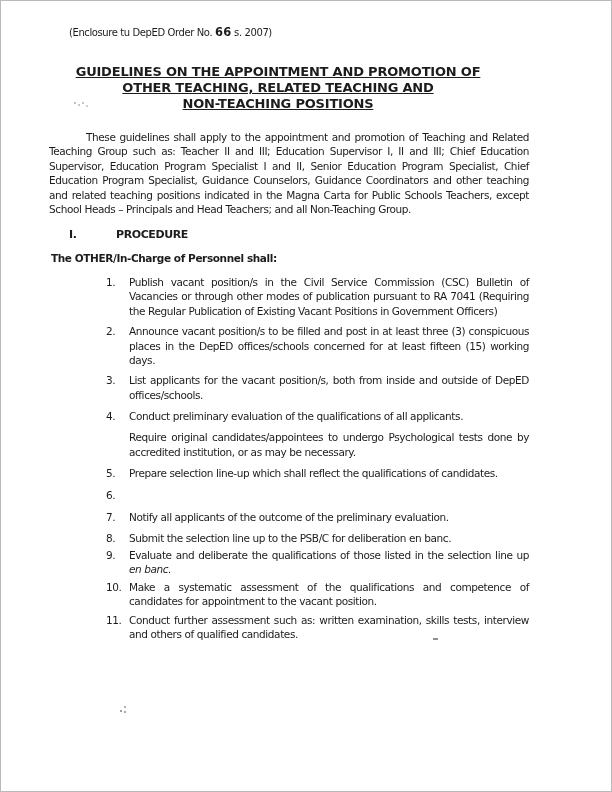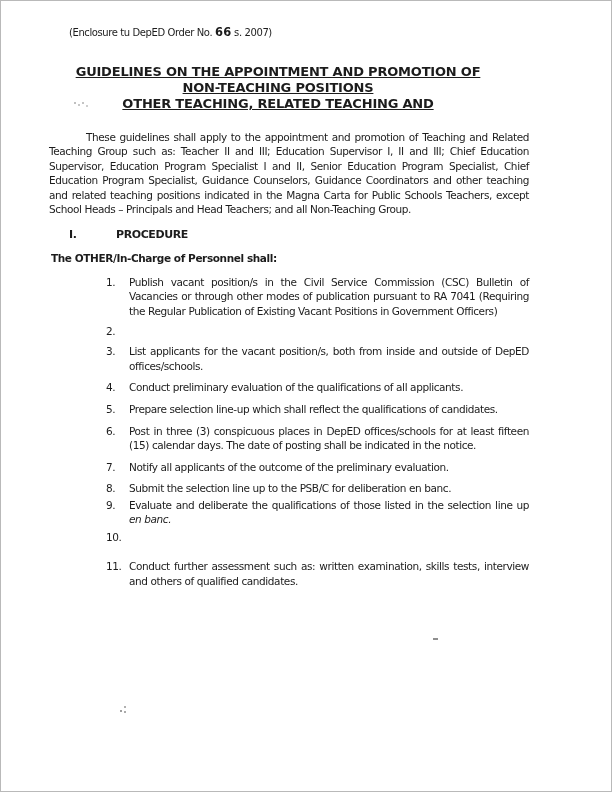--- a/index.html
+++ b/index.html
@@ -56,83 +56,85 @@
 </style>
 </head>
 <body>
 
 <div class="page">
 
   <div class="header-note"><span>(Enclosure tu DepED Order No. </span><span class="order-num">66</span><span> s. 2007)</span></div>
 
   <div class="title">
     <div>GUIDELINES ON THE APPOINTMENT AND PROMOTION OF</div>
+    <div>OTHER TEACHING, RELATED TEACHING AND</div>
     <div>NON-TEACHING POSITIONS</div>
-    <div>OTHER TEACHING, RELATED TEACHING AND</div>
   </div>
 
   <p class="intro">These guidelines shall apply to the appointment and promotion of Teaching and Related Teaching Group such as: Teacher II and III; Education Supervisor I, II and III; Chief Education Supervisor, Education Program Specialist I and II, Senior Education Program Specialist, Chief Education Program Specialist, Guidance Counselors, Guidance Coordinators and other teaching and related teaching positions indicated in the Magna Carta for Public Schools Teachers, except School Heads – Principals and Head Teachers; and all Non-Teaching Group.</p>
 
   <div class="section-heading">
     <span class="section-num">I.</span><span>PROCEDURE</span>
   </div>
 
   <div class="subheading" style="margin-top:8.5px">The OTHER/In-Charge of Personnel shall:</div>
 
   <div class="item" style="margin-top:9.5px">
     <span class="num">1.</span>
     <span class="txt">Publish vacant position/s in the Civil Service Commission (CSC) Bulletin of Vacancies or through other modes of publication pursuant to RA 7041 (Requiring the Regular Publication of Existing Vacant Positions in Government Officers)</span>
   </div>
 
   <div class="item" style="margin-top:6px">
     <span class="num">2.</span>
+    <span class="txt">Announce vacant position/s to be filled and post in at least three (3) conspicuous places in the DepED offices/schools concerned for at least fifteen (15) working days.</span>
   </div>
 
   <div class="item" style="margin-top:5.5px">
     <span class="num">3.</span>
     <span class="txt">List applicants for the vacant position/s, both from inside and outside of DepED offices/schools.</span>
   </div>
 
   <div class="item" style="margin-top:7px">
     <span class="num">4.</span>
     <span class="txt">Conduct preliminary evaluation of the qualifications of all applicants.</span>
   </div>
 
+  <div class="note" style="margin-top:6.5px">Require original candidates/appointees to undergo Psychological tests done by accredited institution, or as may be necessary.</div>
 
   <div class="item" style="margin-top:7px">
     <span class="num">5.</span>
     <span class="txt">Prepare selection line-up which shall reflect the qualifications of candidates.</span>
   </div>
 
   <div class="item" style="margin-top:7.5px">
     <span class="num">6.</span>
-    <span class="txt">Post in three (3) conspicuous places in DepED offices/schools for at least fifteen (15) calendar days.  The date of posting shall be indicated in the notice.</span>
   </div>
 
   <div class="item" style="margin-top:7px">
     <span class="num">7.</span>
     <span class="txt">Notify all applicants of the outcome of the preliminary evaluation.</span>
   </div>
 
   <div class="item" style="margin-top:6.5px">
     <span class="num">8.</span>
     <span class="txt">Submit the selection line up to the PSB/C for deliberation en banc.</span>
   </div>
 
 
   <div class="item" style="margin-top:2.5px">
     <span class="num">9.</span>
     <span class="txt"><span>Evaluate and deliberate the qualifications of those listed in the selection line up </span><i class="it">en banc.</i></span>
   </div>
 
   <div class="item" style="margin-top:3px">
     <span class="num">10.</span>
+    <span class="txt">Make a systematic assessment of the qualifications and competence of candidates for appointment to the vacant position.</span>
   </div>
 
-  <div class="item" style="margin-top:15px">
+  <div class="item" style="margin-top:4px">
     <span class="num">11.</span>
     <span class="txt">Conduct further assessment such as: written examination, skills tests, interview and others of qualified candidates.</span>
   </div>
 
   <div class="artifact artifact-squiggle"></div>
   <div class="artifact artifact-colon"></div>
   <div class="artifact artifact-dash"></div>
 
 </div>
 

